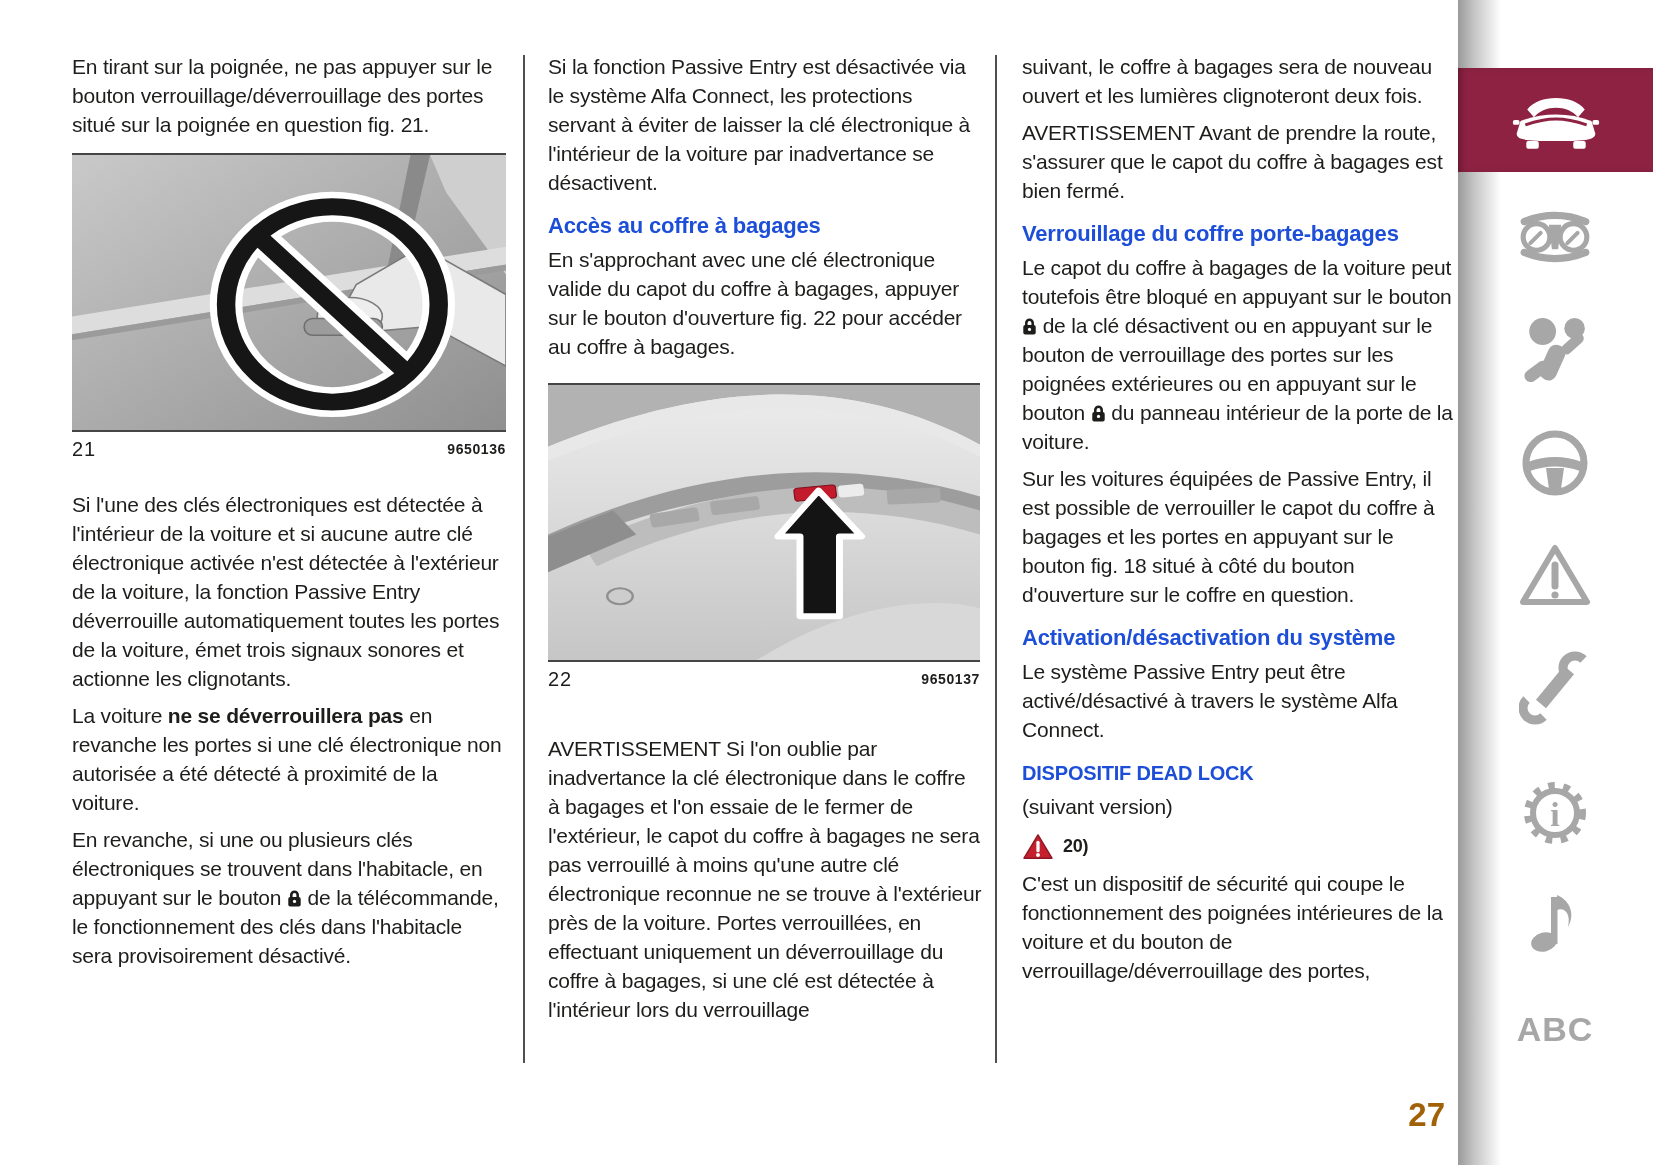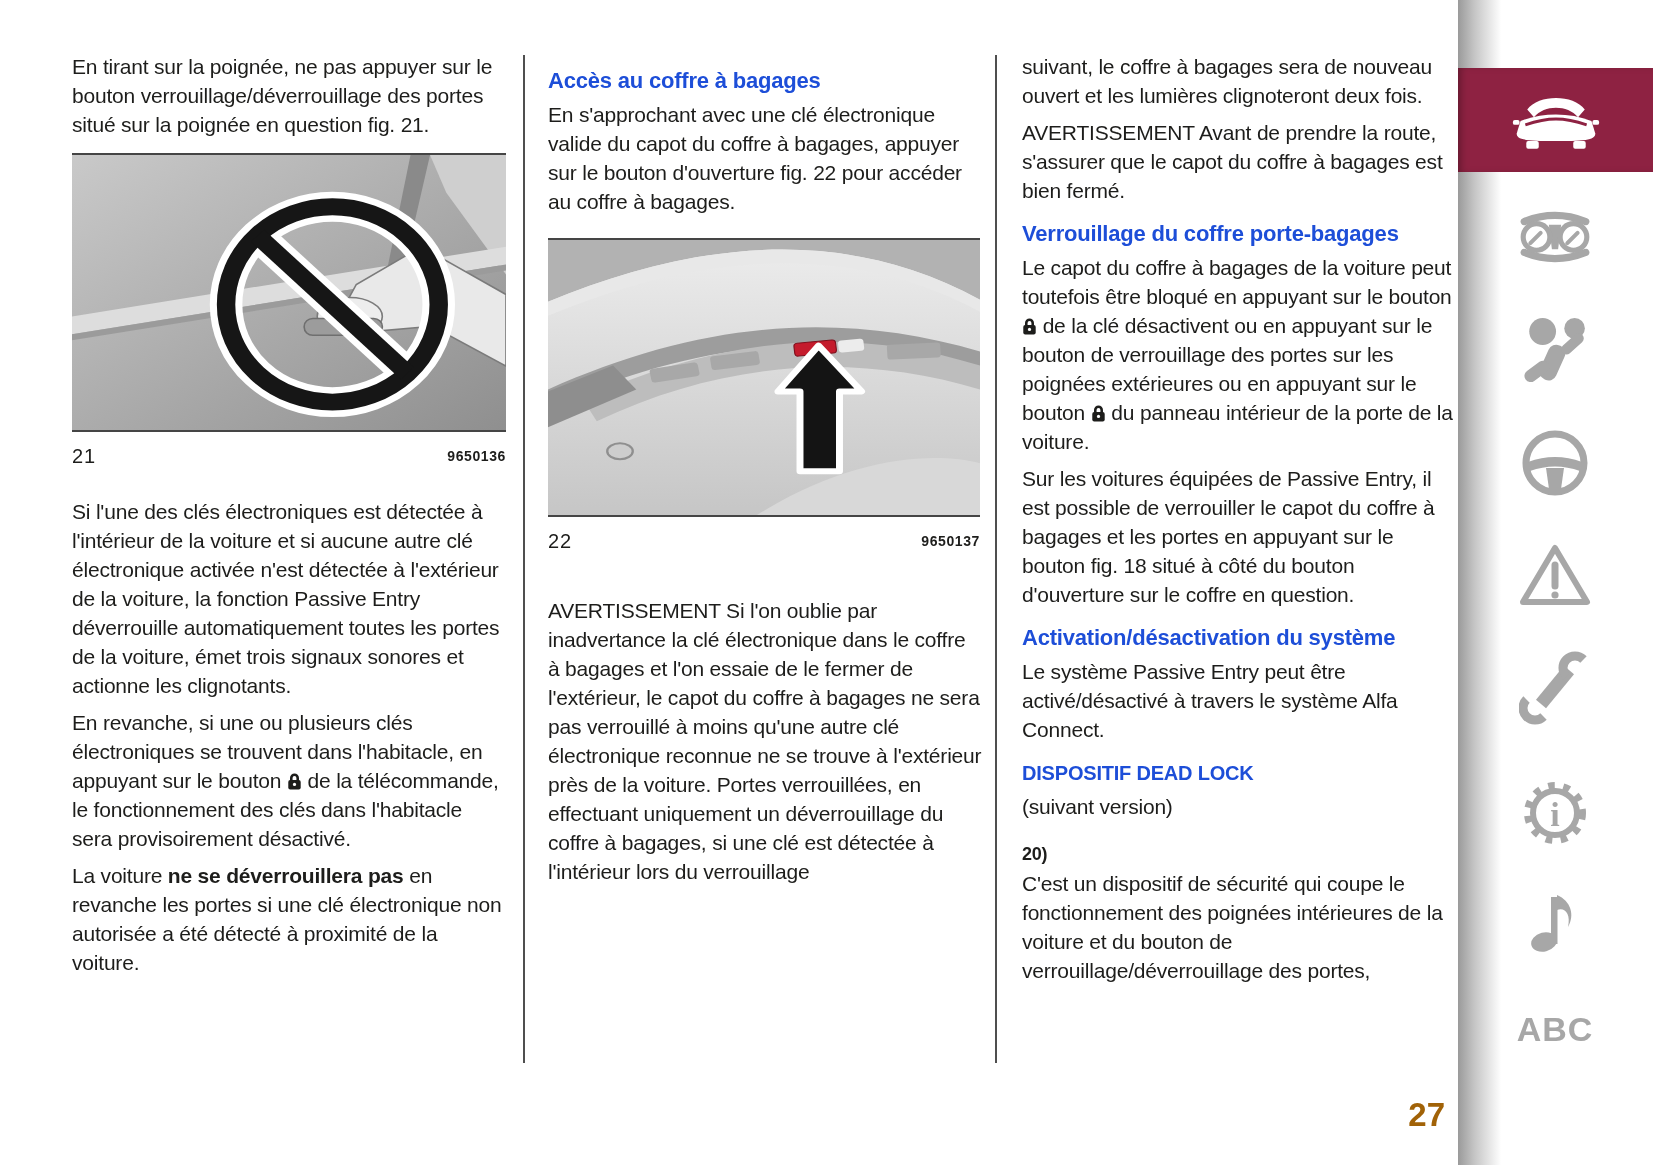--- a/index.html
+++ b/index.html
@@ -17,25 +17,25 @@
          letter-spacing:-0.2px;}
   .rhead.caps{font-size:20px;}
   .vdiv{position:absolute;top:55px;height:1008px;width:2px;background:#4f4f4f;}
   .d1{left:523px;}
   .d2{left:995px;}
   .fig{margin-top:14px;}
   .fig2{margin-top:22px;}
   .figimg{width:100%;height:275px;border-top:2px solid #454545;border-bottom:2px solid #454545;
           overflow:hidden;}
   .figimg svg{display:block;width:100%;height:100%;}
-  .figcap{display:flex;justify-content:space-between;align-items:flex-end;padding-top:10px;}
+  .figcap{display:flex;justify-content:space-between;align-items:flex-end;padding-top:3px;}
   .fignum{font-size:20px;letter-spacing:1px;}
   .figcode{font-size:14px;font-weight:bold;letter-spacing:0.6px;}
   .lock{display:inline-block;width:15px;height:17px;vertical-align:-2px;}
-  .warnrow{display:flex;align-items:flex-start;gap:9px;margin-top:10px;height:30px;flex-direction:column;}
+  .warnrow{display:flex;align-items:flex-end;gap:9px;margin-top:10px;height:30px;}
   .warnref{font-weight:bold;font-size:18px;}
   .strip{position:absolute;left:1458px;top:0;width:48px;height:1165px;
          background:linear-gradient(90deg,#9a9a9a 0%,#c6c6c6 35%,#ffffff 90%);}
   .tab{position:absolute;left:1458px;top:68px;width:195px;height:104px;background:#8e2242;
        display:flex;align-items:center;justify-content:center;
        box-shadow:inset 6px 0 8px -4px rgba(0,0,0,0.35);}
   .sideicon{position:absolute;left:1509px;width:92px;display:flex;justify-content:center;}
   .si-gauges{top:211px;}
   .si-airbag{top:315px;}
   .si-steering{top:429px;}
@@ -81,32 +81,33 @@
         </svg>
       </div>
       <div class="figcap">
         <span class="fignum">21</span>
         <span class="figcode">9650136</span>
       </div>
     </div>
 
     <p style="margin-top:26px;">Si l'une des clés électroniques est détectée à l'intérieur de la voiture et si aucune autre clé électronique activée n'est détectée à l'extérieur de la voiture, la fonction Passive Entry déverrouille automatiquement toutes les portes de la voiture, émet trois signaux sonores et actionne les clignotants.</p>
 
+    <p class="mt8"><span>La voiture </span><b>ne se déverrouillera pas</b><span> en revanche les portes si une clé électronique non autorisée a été détecté à proximité de la voiture.</span></p>
+
     <p class="mt8"><span>En revanche, si une ou plusieurs clés électroniques se trouvent dans l'habitacle, en appuyant sur le bouton </span><span class="lock"><svg viewBox="0 0 14 17">
             <path d="M4,8 V5.5 a3,3 0 0 1 6,0 V8" fill="none" stroke="#1d1d1b" stroke-width="2.4"></path>
             <rect x="1.2" y="7.5" width="11.6" height="8.8" rx="1.8" fill="#1d1d1b"></rect>
             <circle cx="7" cy="11.6" r="1.5" fill="#ffffff"></circle>
           </svg></span><span> de la télécommande, le fonctionnement des clés dans l'habitacle sera provisoirement désactivé.</span></p>
-
-    <p class="mt8"><span>La voiture </span><b>ne se déverrouillera pas</b><span> en revanche les portes si une clé électronique non autorisée a été détecté à proximité de la voiture.</span></p>
   </div>
 
   <div class="vdiv d1"></div>
 
   <div class="col col2">
+    <p>Si la fonction Passive Entry est désactivée via le système Alfa Connect, les protections servant à éviter de laisser la clé électronique à l'intérieur de la voiture par inadvertance se désactivent.</p>
     <h3 class="rhead">Accès au coffre à bagages</h3>
     <p>En s'approchant avec une clé électronique valide du capot du coffre à bagages, appuyer sur le bouton d'ouverture fig. 22 pour accéder au coffre à bagages.</p>
 
     <div class="fig fig2" style="width:432px;">
       <div class="figimg">
         <svg viewBox="0 0 372 276" preserveAspectRatio="none">
           <defs>
             <linearGradient id="g2" x1="0" y1="0" x2="0" y2="1">
               <stop offset="0" stop-color="#ededed"></stop>
                 <stop offset="1" stop-color="#c6c6c6"></stop>

